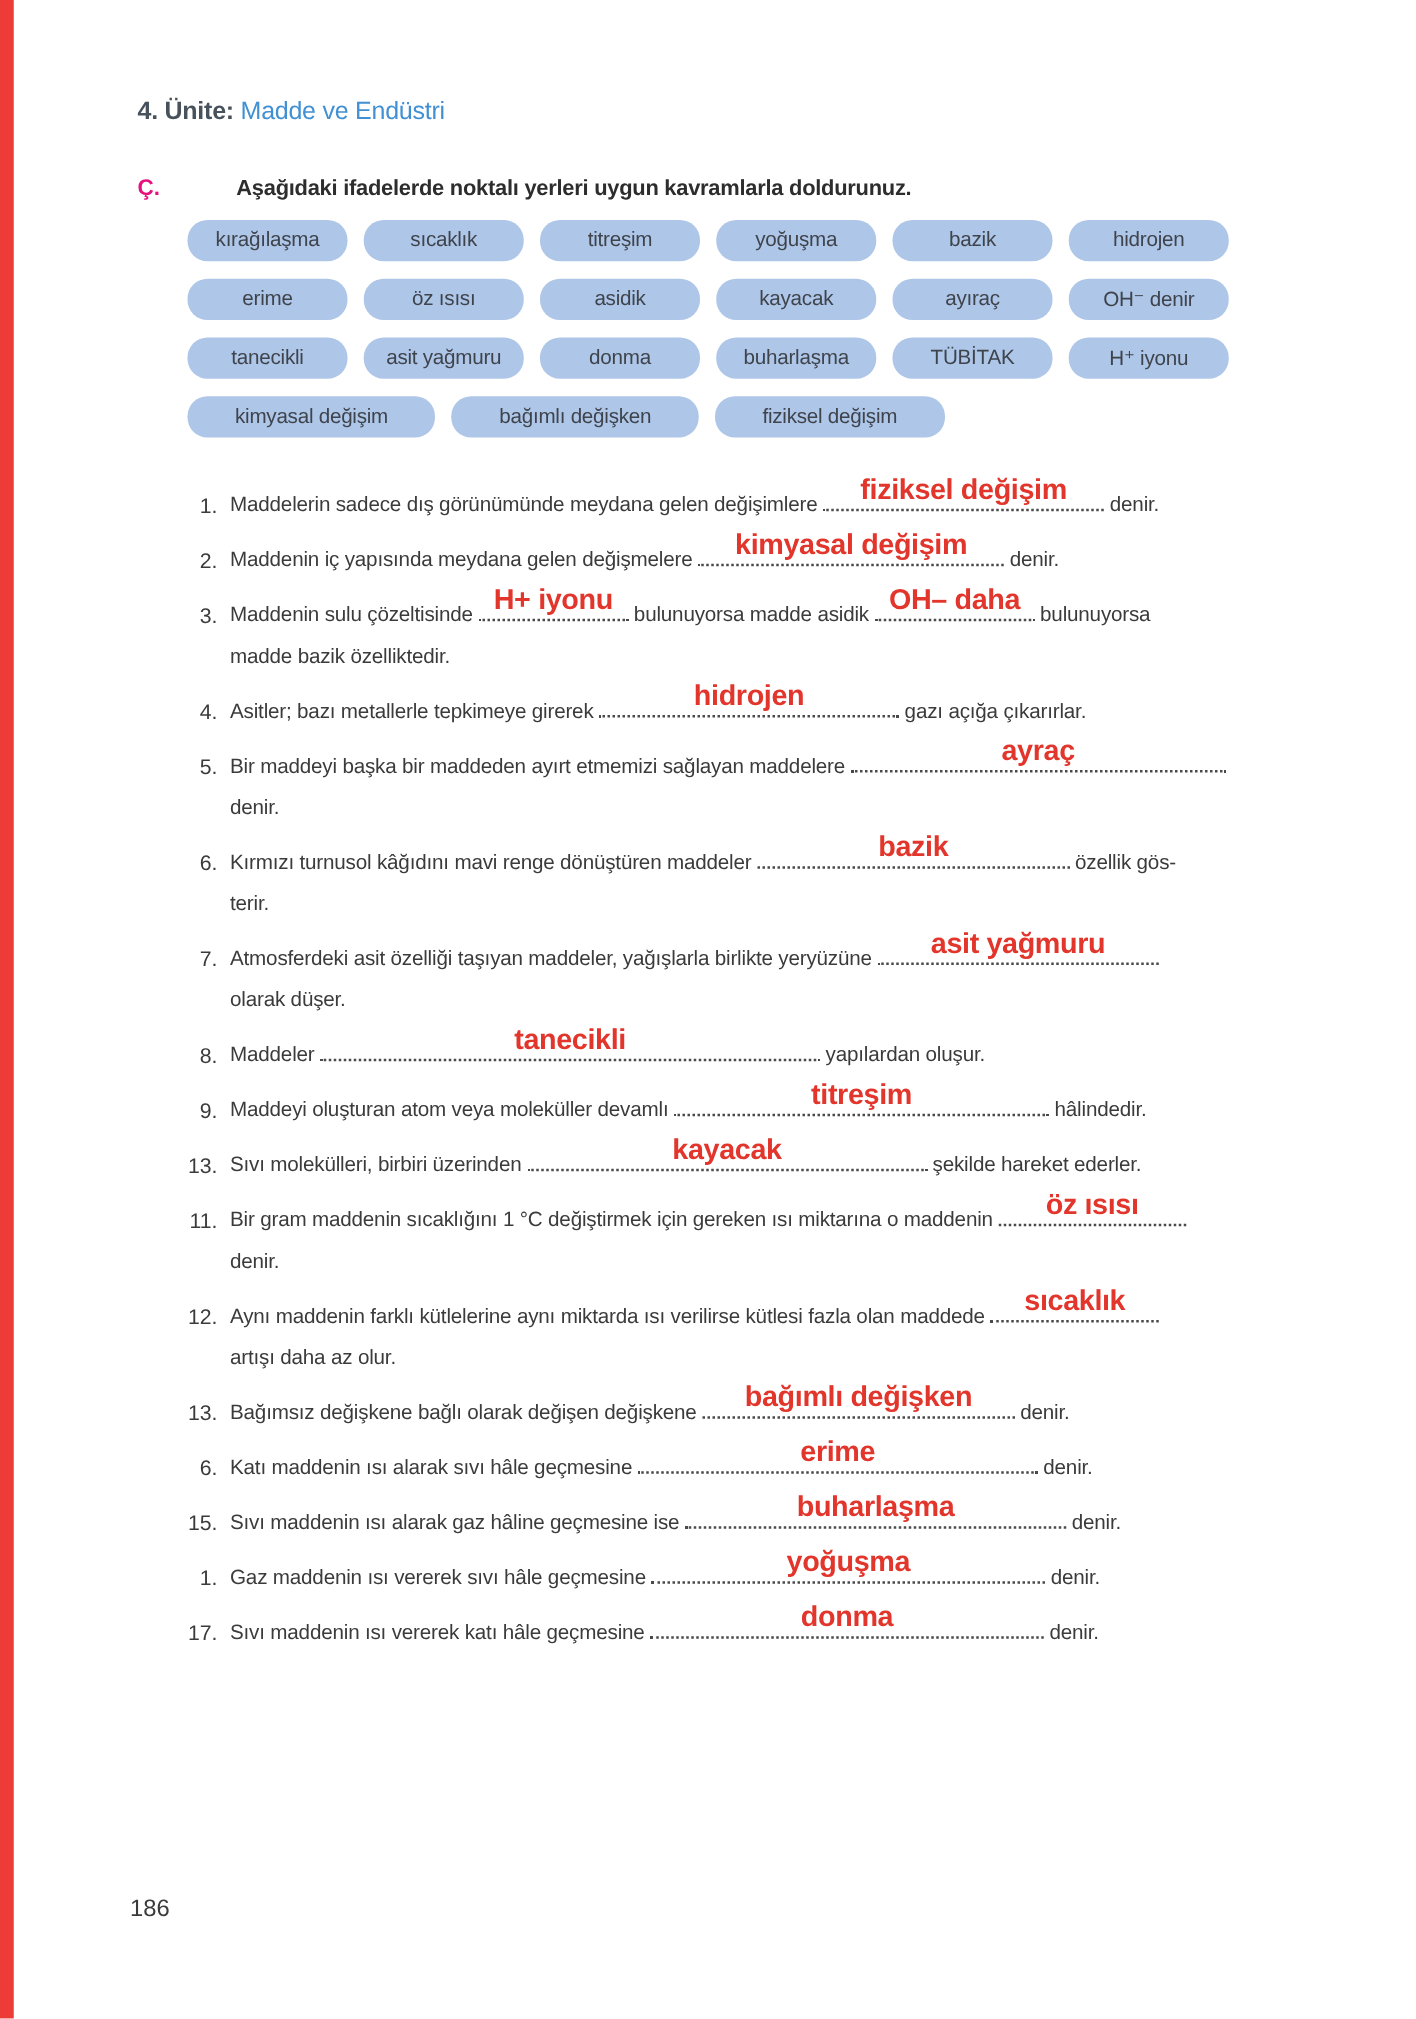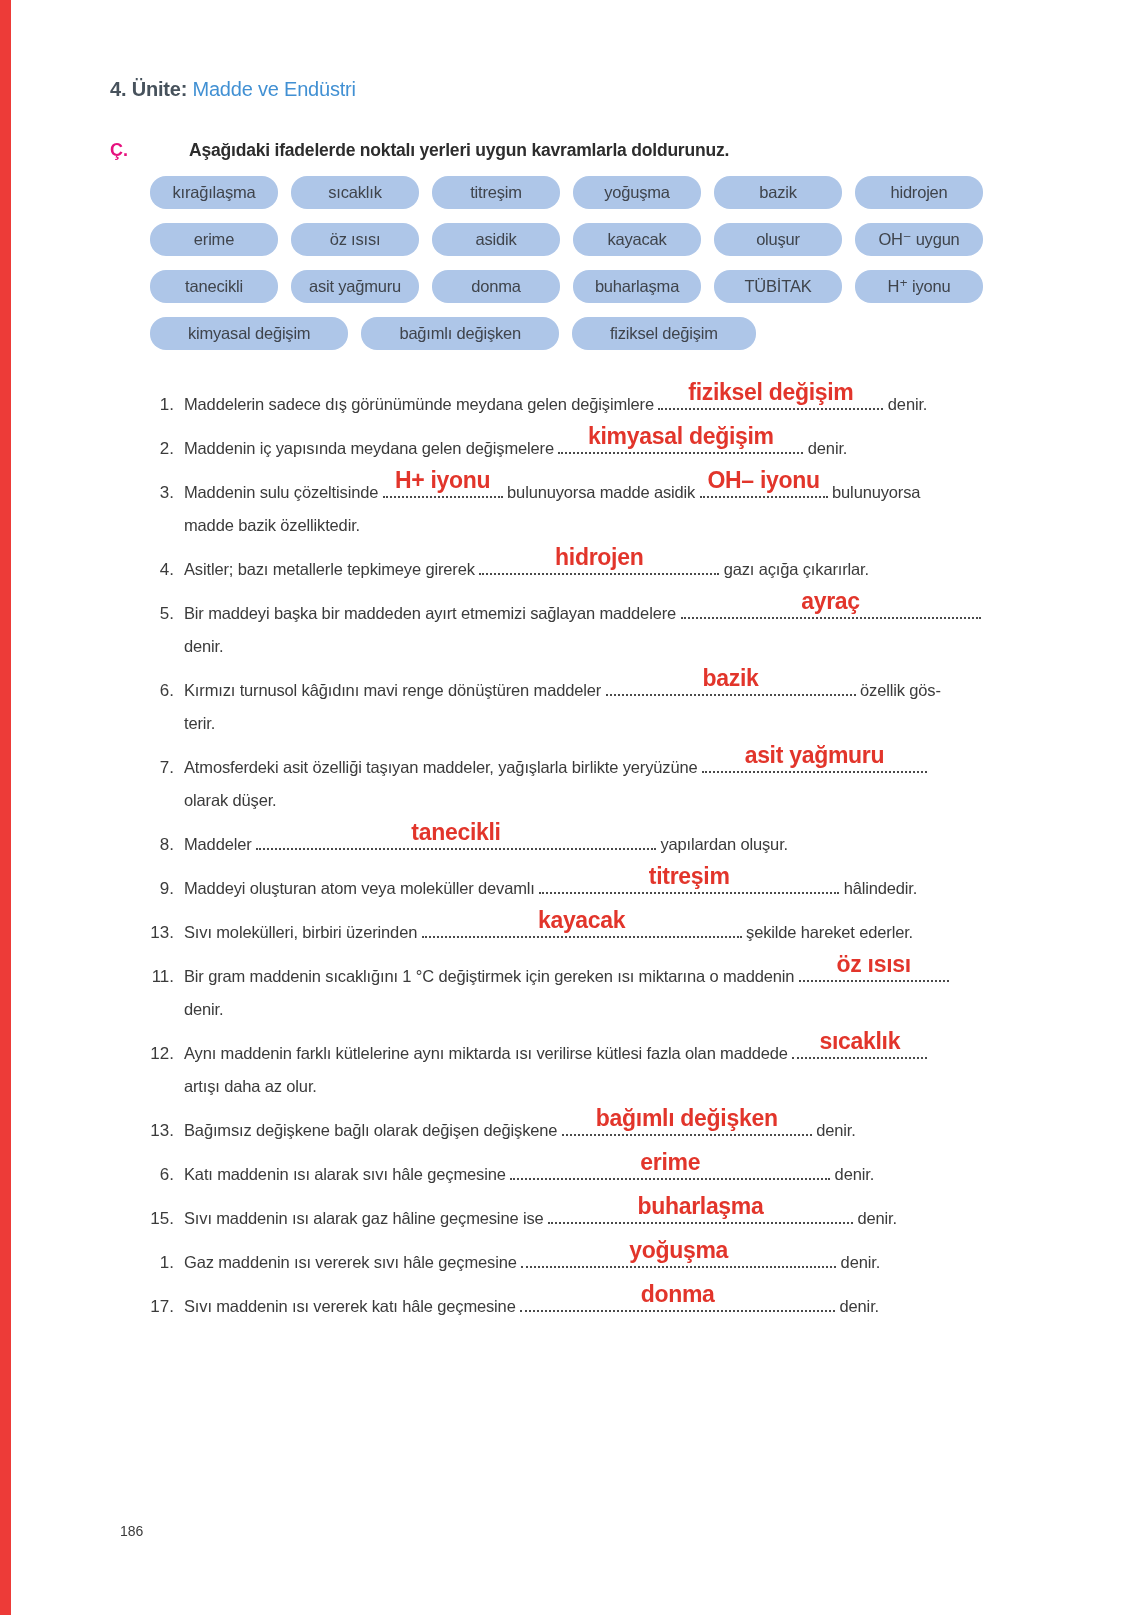--- a/index.html
+++ b/index.html
@@ -36,21 +36,21 @@
 
   .questions{position:absolute;left:140px;top:388px;width:935px;}
   .q{display:flex;margin-bottom:11px;}
   .qnum{flex:none;width:34px;text-align:right;padding-right:10px;font-size:17px;line-height:33px;color:var(--ink);}
   .qtext{flex:1;font-size:16.5px;line-height:33px;letter-spacing:-0.15px;color:var(--ink);}
   .blank{display:inline-block;position:relative;height:2px;border-bottom:2px dotted var(--dots);vertical-align:baseline;}
   .answer{position:absolute;left:50%;bottom:4px;transform:translateX(-50%);
           color:var(--answer-red);font-weight:bold;white-space:nowrap;line-height:1;
           font-size:23px;letter-spacing:-0.3px;}
 
-  .page-number{position:absolute;left:120px;bottom:76px;font-size:14px;color:var(--ink);}
+  .page-number{position:absolute;left:104px;bottom:76px;font-size:19px;color:var(--ink);}
 </style>
 </head>
 <body>
 
 <div class="page">
   <div class="side-band"></div>
 
   <div class="header">
     <span class="unit-label">4. Ünite:</span>
     <span class="unit-title">Madde ve Endüstri</span>
@@ -68,22 +68,22 @@
         <div class="chip fixed">titreşim</div>
         <div class="chip fixed">yoğuşma</div>
         <div class="chip fixed">bazik</div>
         <div class="chip fixed">hidrojen</div>
       </div>
       <div class="chip-row">
         <div class="chip fixed">erime</div>
         <div class="chip fixed">öz ısısı</div>
         <div class="chip fixed">asidik</div>
         <div class="chip fixed">kayacak</div>
-        <div class="chip fixed">oluşur</div>
-        <div class="chip fixed">OH⁻ uygun</div>
+        <div class="chip fixed">ayıraç</div>
+        <div class="chip fixed">OH⁻ denir</div>
       </div>
       <div class="chip-row">
         <div class="chip fixed">tanecikli</div>
         <div class="chip fixed">asit yağmuru</div>
         <div class="chip fixed">donma</div>
         <div class="chip fixed">buharlaşma</div>
         <div class="chip fixed">TÜBİTAK</div>
         <div class="chip fixed">H⁺ iyonu</div>
       </div>
       <div class="chip-row">
@@ -97,21 +97,21 @@
       <div class="q">
         <span class="qnum">1.</span>
         <div class="qtext">Maddelerin sadece dış görünümünde meydana gelen değişimlere <span class="blank" style="width: 225px;"><span class="answer">fiziksel değişim</span></span> denir.</div>
       </div>
       <div class="q">
         <span class="qnum">2.</span>
         <div class="qtext">Maddenin iç yapısında meydana gelen değişmelere <span class="blank" style="width: 245px;"><span class="answer">kimyasal değişim</span></span> denir.</div>
       </div>
       <div class="q">
         <span class="qnum">3.</span>
-        <div class="qtext">Maddenin sulu çözeltisinde <span class="blank" style="width: 120px;"><span class="answer">H+ iyonu</span></span> bulunuyorsa madde asidik <span class="blank" style="width: 128px;"><span class="answer">OH– iyonu</span></span> bulunuyorsa<br>madde bazik özelliktedir.</div>
+        <div class="qtext">Maddenin sulu çözeltisinde <span class="blank" style="width: 120px;"><span class="answer">H+ iyonu</span></span> bulunuyorsa madde asidik <span class="blank" style="width: 128px;"><span class="answer">OH– daha</span></span> bulunuyorsa<br>madde bazik özelliktedir.</div>
       </div>
       <div class="q">
         <span class="qnum">4.</span>
         <div class="qtext">Asitler; bazı metallerle tepkimeye girerek <span class="blank" style="width: 240px;"><span class="answer">hidrojen</span></span> gazı açığa çıkarırlar.</div>
       </div>
       <div class="q">
         <span class="qnum">5.</span>
         <div class="qtext">Bir maddeyi başka bir maddeden ayırt etmemizi sağlayan maddelere <span class="blank" style="width: 300px;"><span class="answer">ayraç</span></span><br>denir.</div>
       </div>
       <div class="q">

